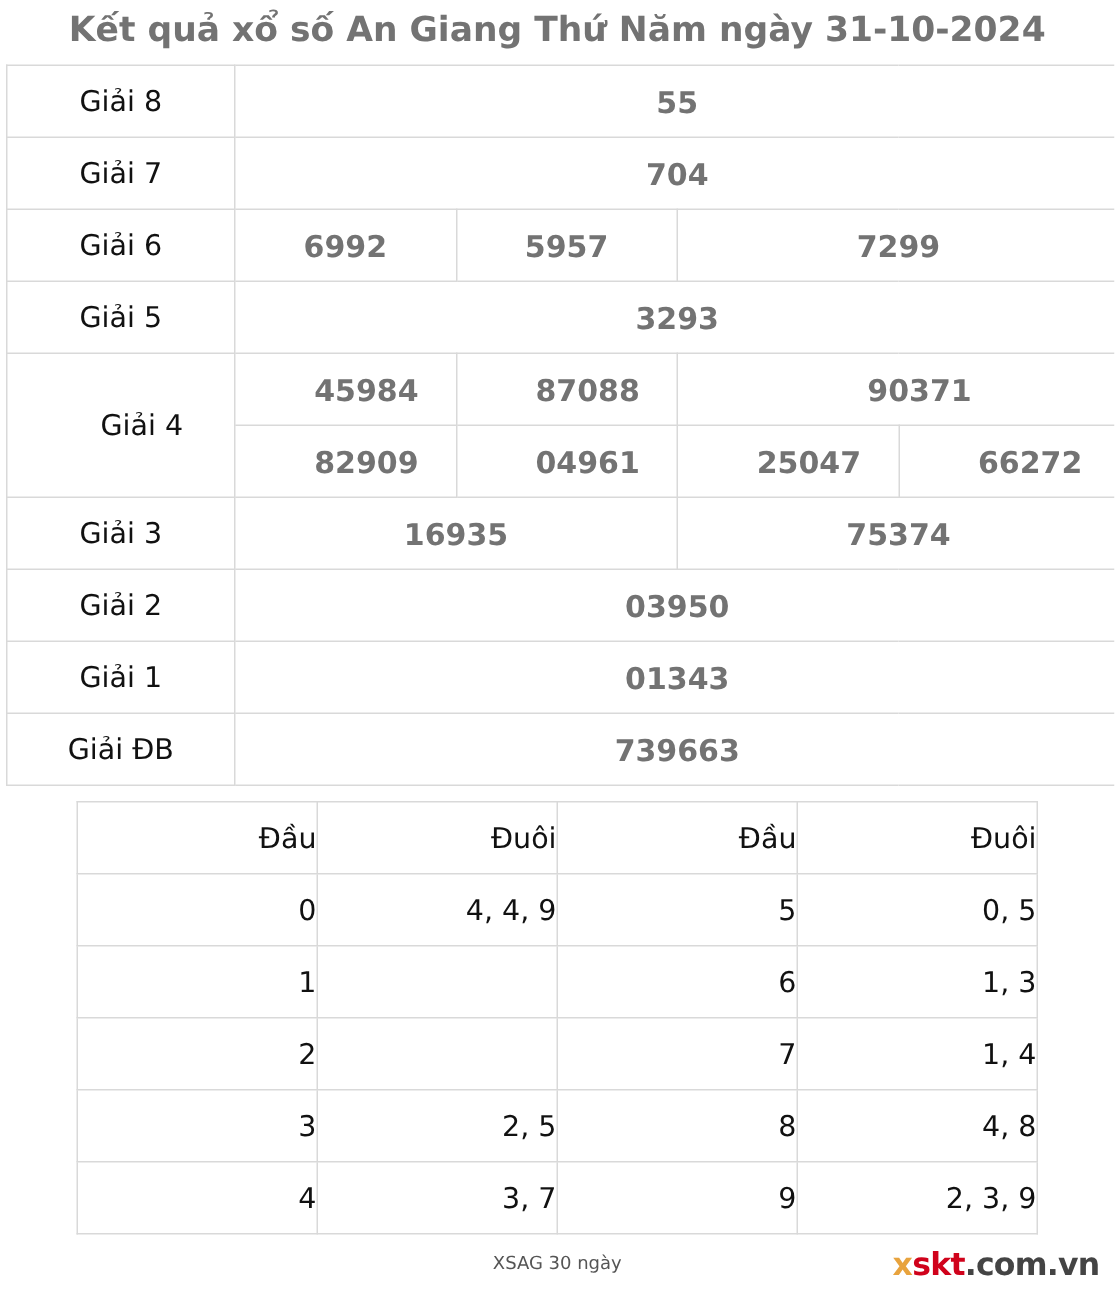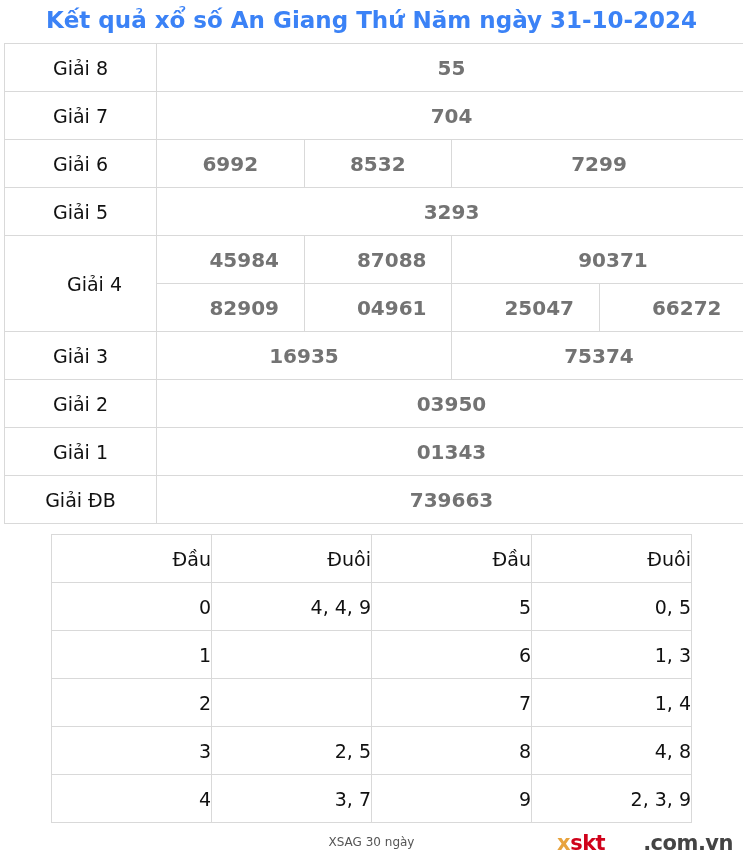--- a/index.html
+++ b/index.html
@@ -16,21 +16,21 @@
     height: 867px;
     position: relative;
     background: #fff;
     overflow: hidden;
   }
   
   .title {
     text-align: center;
     font-size: 23px;
     font-weight: bold;
-    color: #3b82f6;
+    color: #737373;
     padding: 8px 4px 10px 4px;
     letter-spacing: 0px;
     line-height: 1.1;
   }
   
   table.results {
     width: 743px;
     margin: 0 4px;
     border-collapse: collapse;
     table-layout: fixed;
@@ -106,21 +106,21 @@
   .watermark {
     position: absolute;
     right: 10px;
     top: 0px;
     font-size: 21px;
     font-weight: bold;
     letter-spacing: -0.5px;
   }
   .wm-x { color: #e8a33d; }
   .wm-sk { color: #d0021b; }
-  .wm-rest { color: #444; font-weight: bold; margin-left: 38px; }
+  .wm-rest { color: #444; font-weight: bold; }
 </style>
 </head>
 <body>
 
 <div class="page">
 
   <div class="title">Kết quả xổ số An Giang Thứ Năm ngày 31-10-2024</div>
 
   <table class="results">
     <tbody>
@@ -128,21 +128,21 @@
         <td class="label">Giải 8</td>
         <td class="val red" colspan="4">55</td>
       </tr>
       <tr>
         <td class="label">Giải 7</td>
         <td class="val" colspan="4">704</td>
       </tr>
       <tr>
         <td class="label">Giải 6</td>
         <td class="val">6992</td>
-        <td class="val">8532</td>
+        <td class="val">5957</td>
         <td class="val" colspan="2">7299</td>
       </tr>
       <tr>
         <td class="label">Giải 5</td>
         <td class="val" colspan="4">3293</td>
       </tr>
       <tr class="g4a">
         <td class="label" rowspan="2">Giải 4</td>
         <td class="val">45984</td>
         <td class="val">87088</td>

